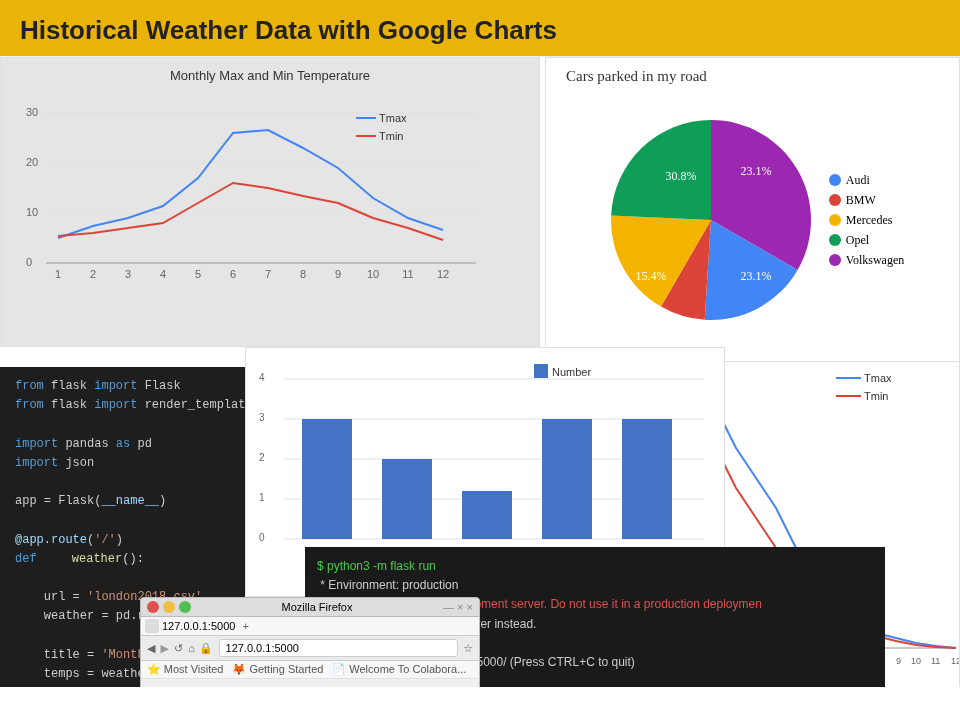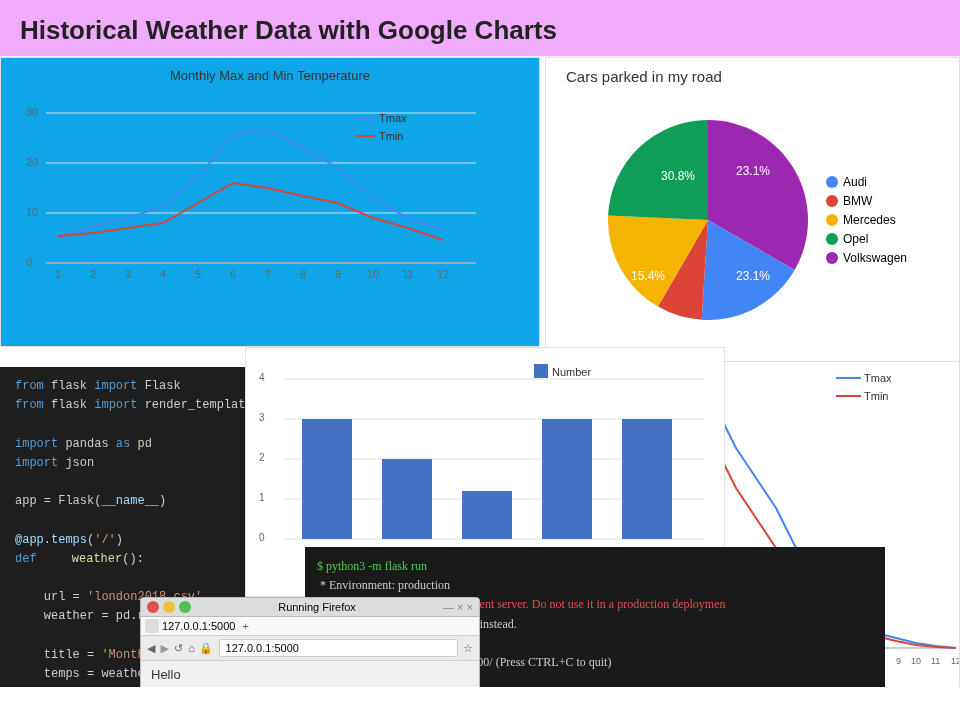--- a/index.html
+++ b/index.html
@@ -1,20 +1,20 @@
 <!DOCTYPE html>
 <html><head>
   <meta charset="utf-8">
   <style>
     * { margin: 0; padding: 0; box-sizing: border-box; }
     body { width: 960px; height: 720px; overflow: hidden; background: #fff; font-family: Arial, sans-serif; position: relative; }
 
     
     #header {
-      background: #f0abfc;
+      background: #eab308;
       padding: 15px 20px 10px 20px;
       border-bottom: 1px solid #eee;
       position: relative;
       z-index: 10;
     }
     #header h1 {
       font-size: 26px;
       font-weight: bold;
       color: #222;
     }
@@ -32,21 +32,21 @@
       background: #fff;
       overflow: hidden;
     }
 
     
     #line-chart-panel {
       position: absolute;
       top: 0; left: 0;
       width: 540px;
       height: 290px;
-      background: #0ea5e9;
+      background: #e5e5e5;
       border: 1px solid #e0e0e0;
       padding: 10px;
       z-index: 5;
     }
     #line-chart-panel .chart-title {
       text-align: center;
       font-size: 13px;
       color: #333;
       margin-bottom: 5px;
     }
@@ -55,20 +55,21 @@
     
     #pie-chart-panel {
       position: absolute;
       top: 0; right: 0;
       width: 415px;
       height: 305px;
       background: #fff;
       border: 1px solid #e0e0e0;
       padding: 10px;
       z-index: 6;
+      font-family: Liberation Serif, serif;
     }
     #pie-chart-panel .chart-title {
       font-size: 15px;
       color: #333;
       margin-bottom: 5px;
       text-align: left;
       padding-left: 10px;
     }
 
     
@@ -109,21 +110,21 @@
     #terminal-panel {
       position: absolute;
       top: 490px; left: 305px;
       width: 580px;
       height: 230px;
       background: #1a1a1a;
       z-index: 8;
       overflow: hidden;
     }
     #terminal-panel pre {
-      font-family: Liberation Serif, serif;
+      font-family: Liberation Sans, sans-serif;
       font-size: 12px;
       line-height: 1.6;
       padding: 10px 12px;
       color: #ccc;
     }
     .term-green { color: #4ec94e; }
     .term-red { color: #e05050; }
 
     
     #browser-panel {
@@ -329,21 +330,21 @@
 
   <div id="code-panel">
     <pre><span class="kw">from</span> flask <span class="kw">import</span> Flask
 <span class="kw">from</span> flask <span class="kw">import</span> render_template
 
 <span class="kw">import</span> pandas <span class="kw">as</span> pd
 <span class="kw">import</span> json
 
 app = Flask(<span class="hl">__name__</span>)
 
-<span class="hl">@app.temps</span>(<span class="str">'/'</span>)
+<span class="hl">@app.route</span>(<span class="str">'/'</span>)
 <span class="kw">def</span> <span class="fn">weather</span>():
 
     url = <span class="str">'london2018.csv'</span>
     weather = pd.read_csv(url)
 
     title = <span class="str">'Monthl...</span>
     temps = weather...
     temps[<span class="str">'Month'</span>]
     temps[] = ...
 
@@ -363,36 +364,41 @@
  * Use a production WSGI server instead.
  * Debug mode: off
  * Running on http://127.0.0.1:5000/ (Press CTRL+C to quit)</pre>
   </div>
 
   <div id="browser-panel">
     <div class="browser-titlebar">
       <span class="win-btn win-close"></span>
       <span class="win-btn win-min"></span>
       <span class="win-btn win-max"></span>
-      <span class="title">Running Firefox</span>
+      <span class="title">Mozilla Firefox</span>
       <span style="font-size:11px; color:#888;">— × ×</span>
     </div>
     <div style="background:#f7f7f7; display:flex; align-items:center; border-bottom:1px solid #ccc; padding:2px 4px; font-size:11px; gap:3px;">
       <span style="width:14px;height:14px;background:#ddd;border-radius:2px;"></span>
       <span style="font-size:11px;">127.0.0.1:5000</span>
       <span style="margin-left:4px;color:#666;">+</span>
     </div>
     <div class="browser-toolbar">
       <span style="color:#666;">◀</span>
       <span style="color:#999;">▶</span>
       <span style="color:#666;">↺</span>
       <span style="color:#666;">⌂</span>
       <span style="color:#666;">🔒</span>
       <input class="url-bar" value="127.0.0.1:5000" readonly="" style="">
       <span style="color:#666;">☆</span>
+    </div>
+    <div class="browser-bookmarks">
+      <span>⭐ Most Visited</span> &nbsp;
+      <span>🦊 Getting Started</span> &nbsp;
+      <span>📄 Welcome To Colabora...</span>
     </div>
     <div class="browser-content">
       <span>Hello</span>
     </div>
   </div>
 
   <div id="partial-chart-panel">
     <svg width="245" height="360">
 
       <line x1="20" y1="300" x2="240" y2="300" stroke="#999" stroke-width="1"></line>

